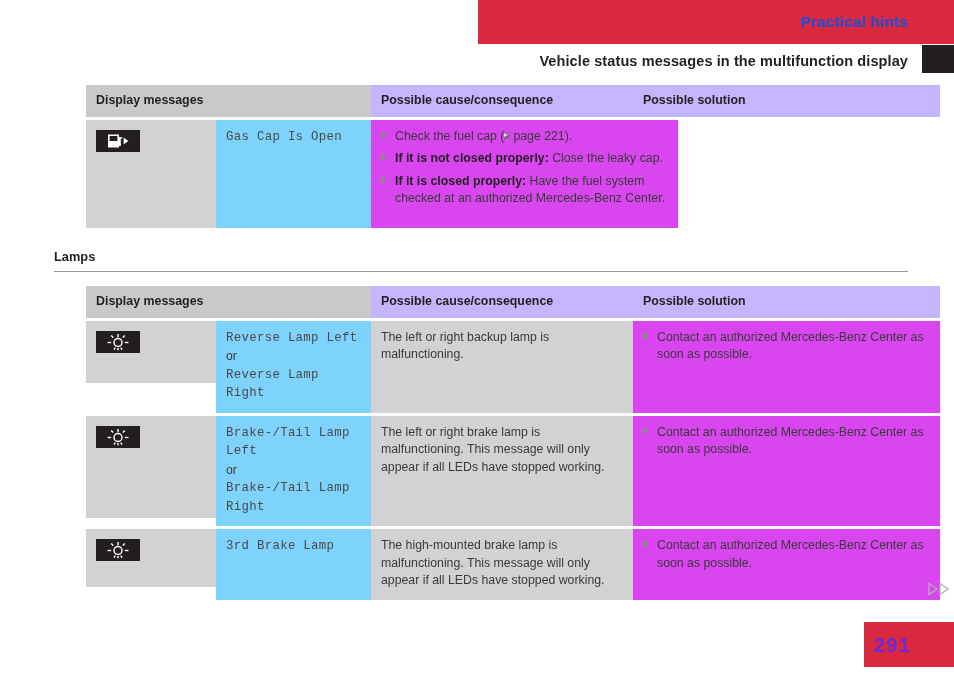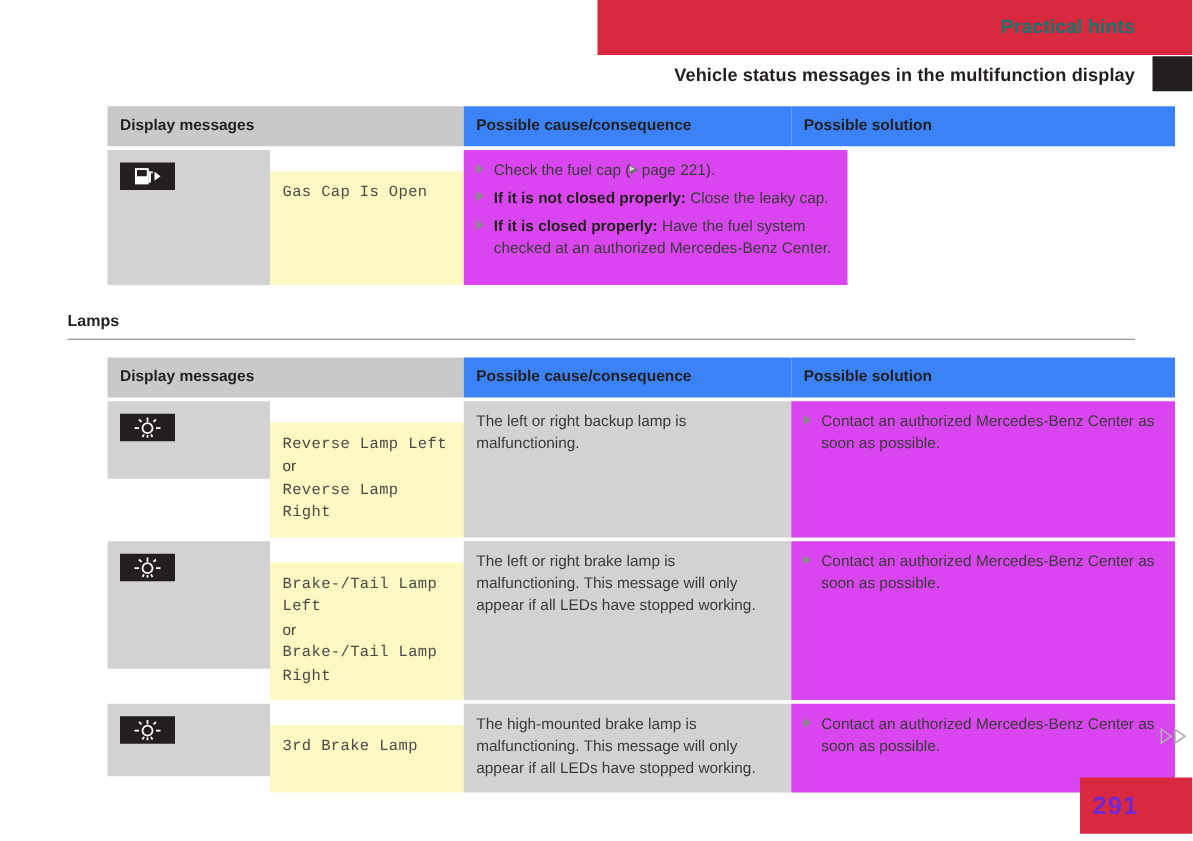--- a/index.html
+++ b/index.html
@@ -27,21 +27,21 @@
     width: 476px;
     height: 44px;
     background: #d9293e;
   }
   .red-banner-title {
     position: absolute;
     right: 46px;
     top: 13px;
     font-size: 15.5px;
     font-weight: bold;
-    color: #0f766e;
+    color: #1d4ed8;
     letter-spacing: 0.1px;
     white-space: nowrap;
   }
   .edge-tab {
     position: absolute;
     left: 922px;
     top: 45px;
     width: 32px;
     height: 28px;
     background: #231f20;
@@ -82,33 +82,33 @@
   }
 
   
   .c-icon   { width: 130px; }
   .c-msg    { width: 155px; }
   .c-cause  { width: 262px; }
   .c-sol    { width: 307px; }
 
   
   .hdr .cell {
-    background: #3b82f6;
+    background: #c4b5fd;
     font-weight: bold;
     color: #231f20;
     font-size: 12.4px;
     padding-top: 7px;
     padding-bottom: 7px;
   }
   .hdr .c-icon { background: #c9c9c9; }
   .hdr .c-msg  { background: #c9c9c9; }
 
   
   .body-row .c-icon  { background: #d2d2d2; }
-  .body-row .c-msg   { background: #fef9c3; margin-top: 17px; }
+  .body-row .c-msg   { background: #7dd3fc; }
   .body-row .c-cause { background: #d2d2d2; }
   .body-row .c-sol   { background: #d946ef; }
 
   
   .mono {
     font-family: "Liberation Mono", monospace;
     font-size: 12.4px;
     line-height: 1.5;
     color: #4a4a4a;
     letter-spacing: 0.3px;

